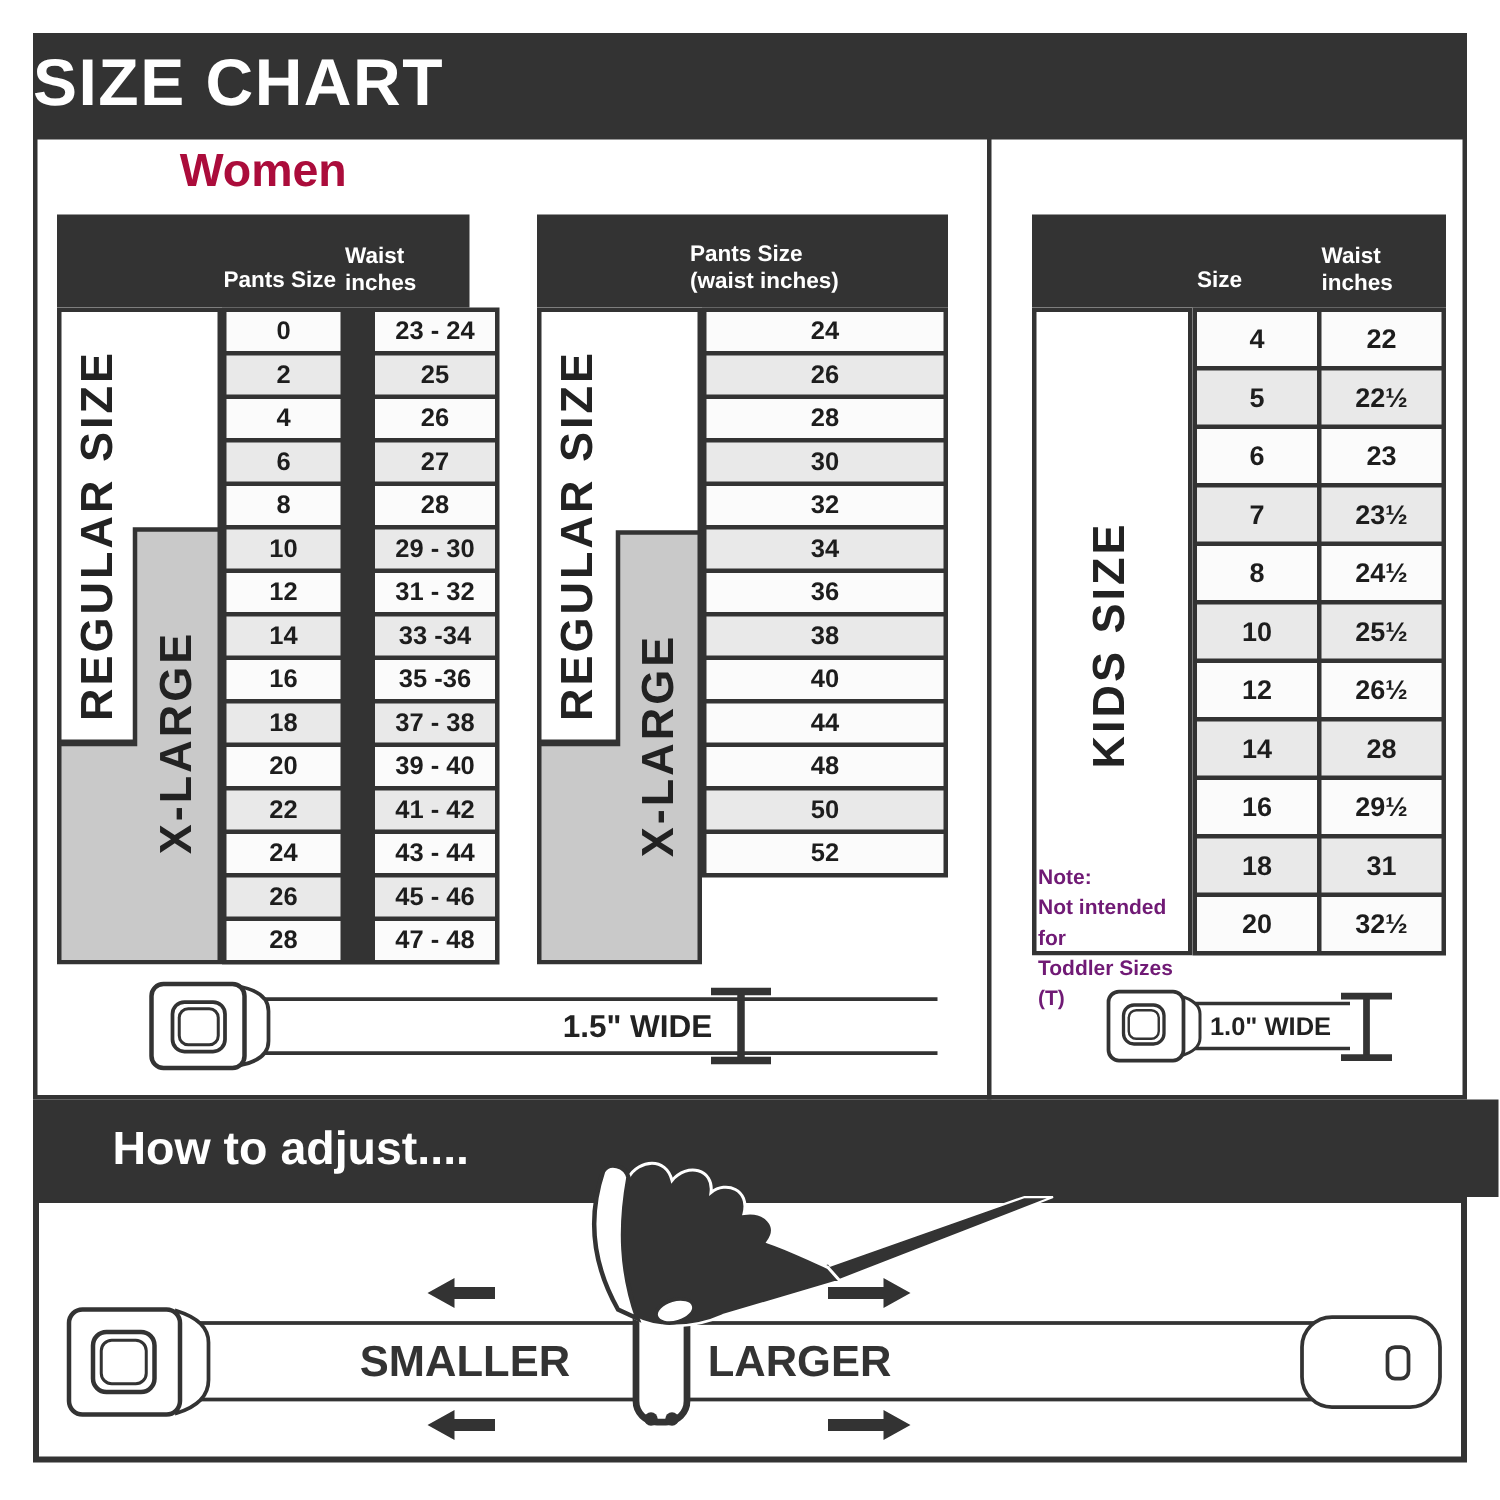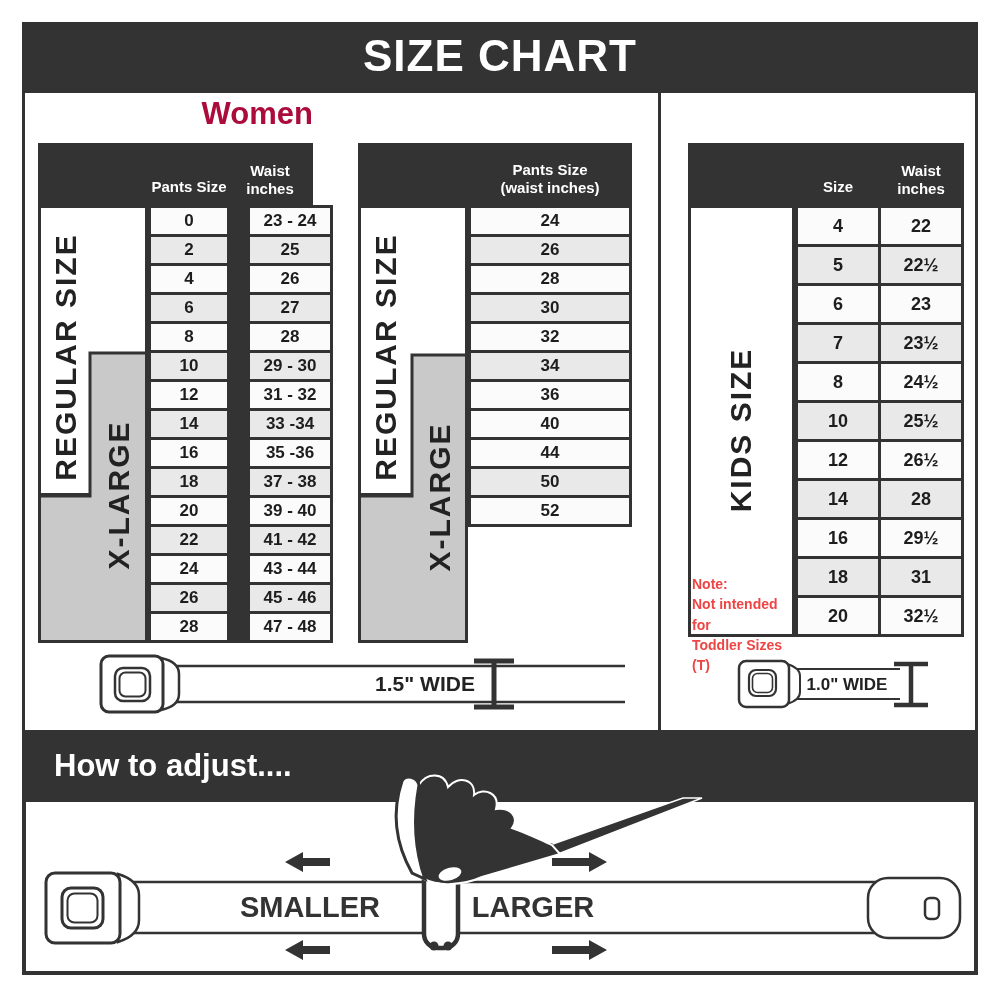--- a/index.html
+++ b/index.html
@@ -1,58 +1,58 @@
 <!DOCTYPE html>
 <html><head>
 <meta charset="utf-8">
 <style>
   html,body{margin:0;padding:0;background:#fff;}
   .canvas{position:relative;width:1000px;height:1000px;background:#fff;
           font-family:"Liberation Sans", sans-serif;color:#222;overflow:hidden;}
   .abs{position:absolute;}
   .banner{left:22px;top:22px;width:956px;height:68px;background:#333;}
-  .banner .t{display:block;width:100%;text-align:center;line-height:68px;color:#fff;
+  .banner .t{display:block;width:100%;line-height:68px;color:#fff;
              font-weight:700;font-size:44px;letter-spacing:1px;}
   .main-panel{left:22px;top:90px;width:956px;height:643px;border:3px solid #333;
               background:#fff;box-sizing:border-box;}
   .divider{left:658px;top:90px;width:3px;height:643px;background:#333;}
   .sec-title{top:96px;height:36px;line-height:36px;text-align:center;
              color:#AB0C3B;font-weight:700;font-size:31px;}
   .hdrblock{top:143px;height:62px;background:#333;color:#fff;}
-  .hdrlbl{position:absolute;text-align:center;font-weight:700;font-size:15px;line-height:1.2;}
+  .hdrlbl{position:absolute;font-weight:700;font-size:15px;line-height:1.2;}
   .grid{background:#333;padding:3px;display:flex;flex-direction:column;gap:3px;width:max-content;}
   .trow{display:flex;gap:3px;}
   .cell{background:#fbfbfb;text-align:center;font-weight:700;color:#1d1d1d;}
   .trow.odd .cell,.cell.odd{background:#e9e9e9;}
   .w1{width:76px;}.w2{width:80px;margin-left:20px;}.wh{height:26px;line-height:26px;font-size:17px;}
   .mw{width:158px;}
   .kw{width:80px;}.kh{height:36px;line-height:36px;font-size:18px;}
   .vlab{font-weight:700;letter-spacing:2px;fill:#222;font-size:30px;
         font-family:"Liberation Sans",sans-serif;}
   .belttxt{font-weight:700;fill:#222;font-family:"Liberation Sans",sans-serif;}
-  .note{left:692px;top:574px;width:104px;font-size:14px;font-weight:700;line-height:1.45;color:#ef4444;}
-  .howbar{left:22px;top:733px;width:956px;height:65px;background:#333;}
+  .note{left:692px;top:574px;width:104px;font-size:14px;font-weight:700;line-height:1.45;color:#701a75;}
+  .howbar{left:22px;top:733px;width:956px;height:65px;background:#333;padding-left:21px;}
   .howbar .t{display:block;color:#fff;font-weight:700;font-size:31px;line-height:65px;padding-left:32px;}
   .bottom-panel{left:22px;top:798px;width:956px;height:177px;border:4px solid #333;
                 background:#fff;box-sizing:border-box;}
   svg{display:block;}
 </style>
 </head>
 <body>
 
 <div class="canvas">
 
   <div class="abs banner">
     <span class="t">SIZE CHART</span>
   </div>
 
   <div class="abs main-panel"></div>
   <div class="abs divider"></div>
 
-  <div class="abs sec-title" style="left:38px;width:275px;text-align:right;">Women</div>
+  <div class="abs sec-title" style="left:38px;width:275px;">Women</div>
 
   <div class="abs hdrblock" style="left:38px;width:275px;">
     <div class="hdrlbl" style="left:111px;width:80px;bottom:9px;">Pants Size</div>
     <div class="hdrlbl" style="left:192px;width:80px;bottom:7px;">
       <span>Waist</span><br>
       <span>inches</span>
     </div>
   </div>
 
   <svg class="abs" style="left:38px;top:205px;" width="110" height="438" viewBox="0 0 110 438">
@@ -163,27 +163,29 @@
       <div class="cell mw wh even">28</div>
 
       <div class="cell mw wh odd">30</div>
 
       <div class="cell mw wh even">32</div>
 
       <div class="cell mw wh odd">34</div>
 
       <div class="cell mw wh even">36</div>
 
+      <div class="cell mw wh odd">38</div>
 
       <div class="cell mw wh even">40</div>
 
 
       <div class="cell mw wh even">44</div>
 
 
+      <div class="cell mw wh even">48</div>
 
       <div class="cell mw wh odd">50</div>
 
       <div class="cell mw wh even">52</div>
     </div>
 
   <div class="abs hdrblock" style="left:688px;width:276px;">
     <div class="hdrlbl" style="left:110px;width:80px;bottom:9px;">Size</div>
     <div class="hdrlbl" style="left:193px;width:80px;bottom:7px;">
       <span>Waist</span><br>

